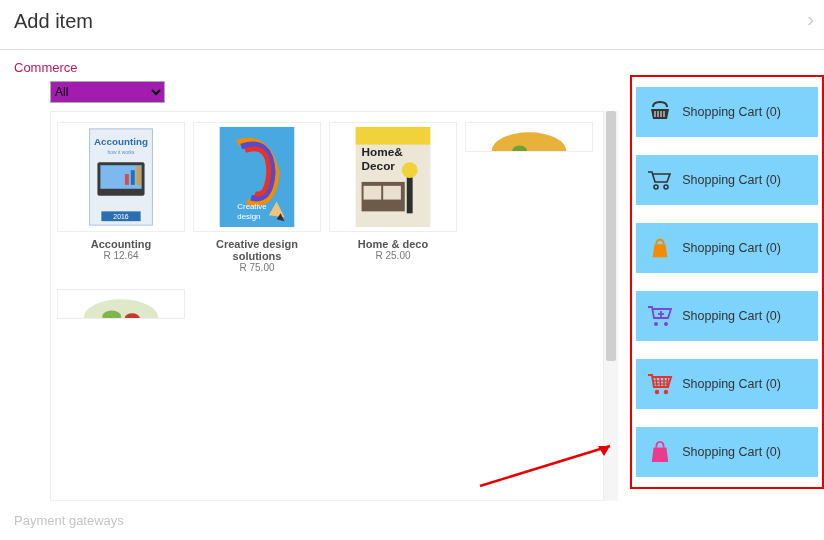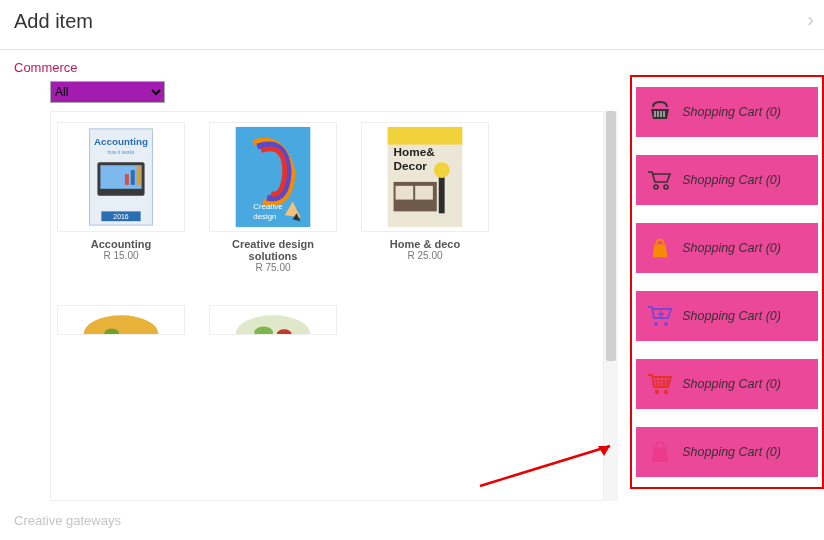--- a/index.html
+++ b/index.html
@@ -5,31 +5,31 @@
   * { box-sizing: border-box; margin: 0; padding: 0; }
   body { font-family: Arial, Helvetica, sans-serif; background: #fff; color: #333; width: 824px; }
   .modal-header { padding: 10px 14px; font-size: 20px; color: #333; position: relative; }
   .close-x { position: absolute; right: 10px; top: 8px; color: #ccc; font-size: 20px; cursor: pointer; }
   .hr { height: 1px; background: #e0e0e0; margin: 6px 0 10px; }
   .section-label { color: #be185d; font-size: 13px; padding-left: 14px; }
   .main-row { display: flex; align-items: flex-start; }
   .commerce-panel { margin: 6px 0 0 50px; width: 555px; position: relative; }
   .filter-select { width: 115px; height: 22px; font-size: 12px; border: 1px solid #aaa; background: #a21caf; margin: 0 0 8px 0; }
   .grid-wrap { border: 1px solid #eee; padding: 10px 6px 0 6px; background: #fff; height: 390px; overflow: hidden; position: relative; }
-  .grid { display: flex; flex-wrap: wrap; gap: 24px; }
+  .grid { display: flex; flex-wrap: wrap; gap: 8px; }
   .card { width: 128px; background: #fff; text-align: center; }
   .thumb { width: 128px; height: 110px; border: 1px solid #eee; display: flex; align-items: center; justify-content: center; overflow: hidden; cursor: pointer; }
   .thumb svg { width: 100%; height: 100%; }
   .card-title { font-size: 11px; font-weight: bold; color: #555; margin-top: 6px; }
   .card-price { font-size: 10px; color: #777; margin-bottom: 8px; }
   .scrollbar { position: absolute; right: -14px; top: 30px; width: 14px; height: 390px; background: #f5f5f5; }
   .scrollbar-thumb { position: absolute; top: 0; width: 10px; left: 2px; height: 250px; background: #cfcfcf; border-radius: 2px; cursor: pointer; }
   
   .widgets-col { margin-left: 26px; width: 194px; border: 2px solid #e60000; padding: 10px 4px; }
-  .widget { background: #ec4899; height: 50px; margin-bottom: 18px; display: flex; align-items: center; padding: 0 10px; cursor: pointer; font-style: italic; }
+  .widget { background: #7dd3fc; height: 50px; margin-bottom: 18px; display: flex; align-items: center; padding: 0 10px; cursor: pointer; }
   .widget:last-child { margin-bottom: 0; }
   .widget .wicon { width: 28px; height: 28px; display: flex; align-items: center; justify-content: center; margin-right: 8px; }
   .widget .wlabel { font-size: 12.5px; color: #333; }
   
   .arrow-annot { position: absolute; left: 478px; top: 492px; pointer-events: none; }
   .pay-label { color: #c5c5c5; font-size: 13px; padding-left: 14px; margin-top: 12px; }
 </style>
 </head>
 <body>
 
@@ -58,21 +58,21 @@
               <rect x="26" y="40" width="48" height="34" rx="2" fill="#3a3a3a"></rect>
               <rect x="29" y="43" width="42" height="24" fill="#7db8ef"></rect>
               <rect x="60" y="48" width="4" height="15" fill="#2b6fb3"></rect>
               <rect x="66" y="44" width="4" height="19" fill="#e09a2d"></rect>
               <rect x="54" y="52" width="4" height="11" fill="#d14f4f"></rect>
               <rect x="30" y="90" width="40" height="10" fill="#2b6fb3"></rect>
               <text x="50" y="98" text-anchor="middle" font-size="7" fill="#fff">2016</text>
             </svg>
           </div>
           <div class="card-title">Accounting</div>
-          <div class="card-price">R 15.00</div>
+          <div class="card-price">R 12.64</div>
         </div>
 
 
         <div class="card">
           <div class="thumb">
             <svg viewBox="0 0 100 110">
               <rect x="12" y="4" width="76" height="102" fill="#4aa8e0"></rect>
               <path d="M30 20 Q60 10 70 50 Q68 88 40 80" fill="none" stroke="#f58b00" stroke-width="6"></path>
               <path d="M34 24 Q64 14 66 50 Q64 82 44 76" fill="none" stroke="#5a49c9" stroke-width="6"></path>
               <path d="M38 28 Q62 20 62 50 Q60 76 48 72" fill="none" stroke="#e6332a" stroke-width="5"></path>
@@ -207,13 +207,13 @@
       <span class="wlabel">Shopping Cart (0)</span>
     </div>
   </div>
 </div>
 
 <svg class="arrow-annot" width="160" height="50" style="top:440px; left:470px;">
   <line x1="10" y1="46" x2="140" y2="6" stroke="#e60000" stroke-width="2.5"></line>
   <polygon points="140,6 128,6 134,16" fill="#e60000"></polygon>
 </svg>
 
-<div class="pay-label">Creative gateways</div>
+<div class="pay-label">Payment gateways</div>
 
 </body></html>

